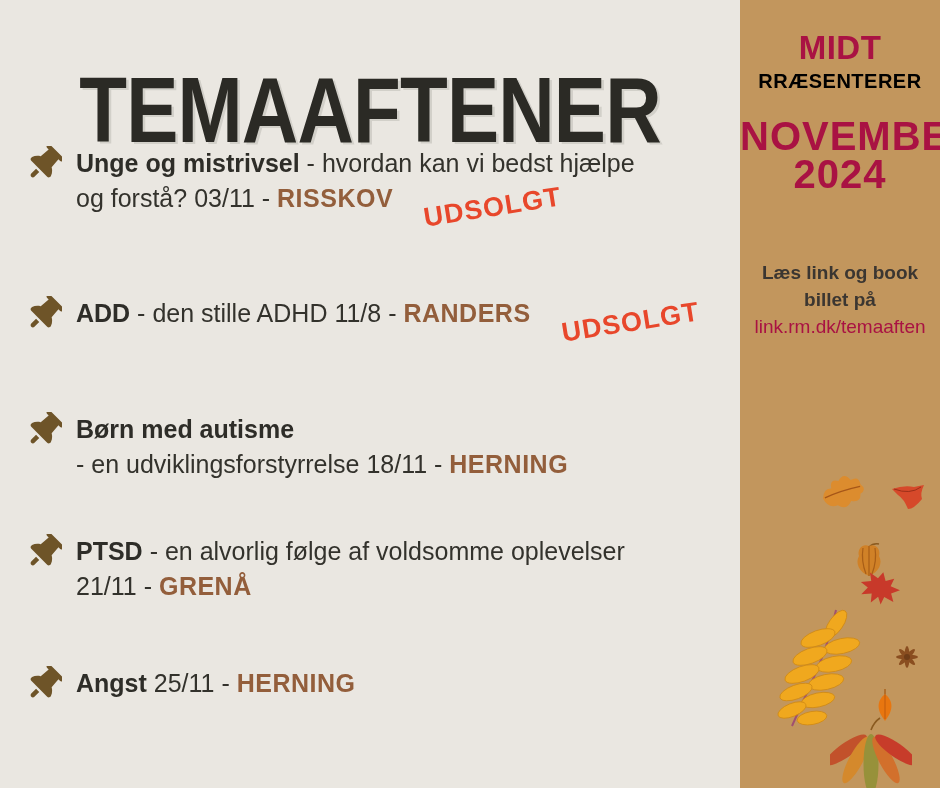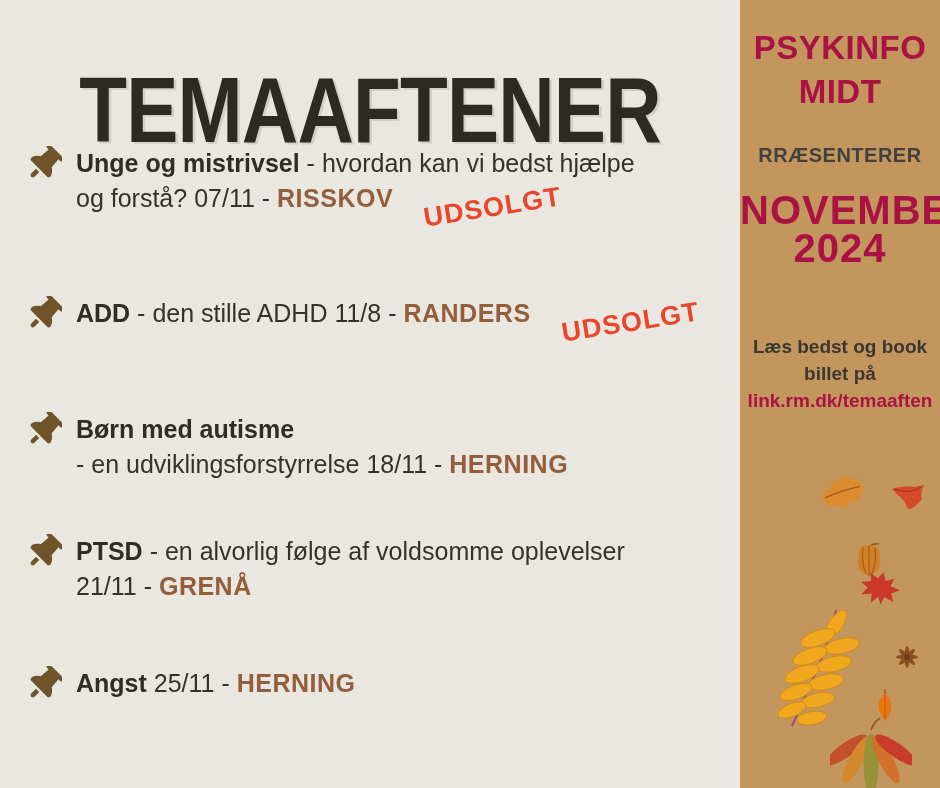--- a/index.html
+++ b/index.html
@@ -50,33 +50,33 @@
   
   .sidebar{
     position:absolute;left:740px;top:0;width:200px;height:788px;
     background:#c2965d;text-align:center;overflow:hidden;
   }
   .brand{
     margin-top:26px;font-size:33px;font-weight:700;line-height:44px;
     color:#a91243;letter-spacing:0.5px;
   }
   .presents{
-    margin-top:30px;font-size:20px;font-weight:700;
-    color:#404040;letter-spacing:0.5px;
+    font-size:20px;font-weight:700;
+    color:#000000;letter-spacing:0.5px;
   }
   .month{
     margin-top:24px;font-size:40px;font-weight:700;line-height:38px;
     color:#a91243;letter-spacing:1px;
   }
   .cta{
     margin-top:66px;font-size:19px;font-weight:600;line-height:27px;
     color:#3b3631;
   }
   .link{
-    font-size:19px;font-weight:700;line-height:27px;
+    font-size:19px;font-weight:400;line-height:27px;
     color:#a91243;cursor:pointer;
   }
   .leaf{position:absolute;}
   #leaf-oak{left:78px;top:470px;}
   #leaf-red-fragment{left:150px;top:483px;}
   #leaf-physalis{left:113px;top:541px;}
   #leaf-maple{left:118px;top:570px;}
   #leaf-rowan{left:30px;top:608px;}
   #leaf-star-anise{left:154px;top:644px;}
   #leaf-small{left:134px;top:688px;}
@@ -94,21 +94,21 @@
     </div>
 
     <div class="event" id="event-1">
       <svg class="pin" viewBox="0 0 384 512">
         <g transform="rotate(45 192 256)">
           <path fill="#6e5428" d="M32 32C32 14.3 46.3 0 64 0H320c17.7 0 32 14.3 32 32s-14.3 32-32 32H290.5l11.4 148.2c36.7 19.9 65.7 53.2 79.5 94.7l1 3c3.3 9.8 1.6 20.5-4.4 28.8s-15.7 13.3-26 13.3H32c-10.3 0-19.9-4.9-26-13.3s-7.7-19-4.4-28.8l1-3c13.8-41.5 42.8-74.8 79.5-94.7L93.5 64H64C46.3 64 32 49.7 32 32zM160 384h64v96c0 17.7-14.3 32-32 32s-32-14.3-32-32V384z"></path>
         </g>
       </svg>
       <div class="event-text">
         <p class="line"><span class="b">Unge og mistrivsel</span><span> - hvordan kan vi bedst hjælpe</span></p>
-        <p class="line"><span>og forstå? 07/11 - </span><span class="loc">RISSKOV</span><span class="soldout">UDSOLGT</span></p>
+        <p class="line"><span>og forstå? 03/11 - </span><span class="loc">RISSKOV</span><span class="soldout">UDSOLGT</span></p>
       </div>
     </div>
 
     <div class="event" id="event-2">
       <svg class="pin" viewBox="0 0 384 512">
         <g transform="rotate(45 192 256)">
           <path fill="#6e5428" d="M32 32C32 14.3 46.3 0 64 0H320c17.7 0 32 14.3 32 32s-14.3 32-32 32H290.5l11.4 148.2c36.7 19.9 65.7 53.2 79.5 94.7l1 3c3.3 9.8 1.6 20.5-4.4 28.8s-15.7 13.3-26 13.3H32c-10.3 0-19.9-4.9-26-13.3s-7.7-19-4.4-28.8l1-3c13.8-41.5 42.8-74.8 79.5-94.7L93.5 64H64C46.3 64 32 49.7 32 32zM160 384h64v96c0 17.7-14.3 32-32 32s-32-14.3-32-32V384z"></path>
         </g>
       </svg>
       <div class="event-text">
@@ -148,30 +148,29 @@
       </svg>
       <div class="event-text">
         <p class="line"><span class="b">Angst</span><span> 25/11 - </span><span class="loc">HERNING</span></p>
       </div>
     </div>
 
   </div>
 
   <aside class="sidebar">
     <div class="brand">
-      <div>PSYKINFO</div>
       <div>MIDT</div>
     </div>
     <div class="presents">RRÆSENTERER</div>
     <div class="month">
       <div>NOVEMBER</div>
       <div>2024</div>
     </div>
     <div class="cta">
-      <div>Læs bedst og book</div>
+      <div>Læs link og book</div>
       <div>billet på</div>
     </div>
     <div class="link">link.rm.dk/temaaften</div>
 
     <svg class="leaf" id="leaf-oak" width="50" height="44" viewBox="0 0 50 44">
       <g transform="rotate(-18 25 22)">
         <path fill="#dc8c2e" d="M4,22 Q8,12 15,15 Q16,5 24,10 Q32,3 36,13 Q45,11 44,20 Q49,27 41,29 Q39,38 30,33 Q23,41 16,33 Q6,34 4,22 Z"></path>
         <path stroke="#a65618" stroke-width="1.4" fill="none" d="M6,22 Q24,20 43,22"></path>
       </g>
     </svg>

